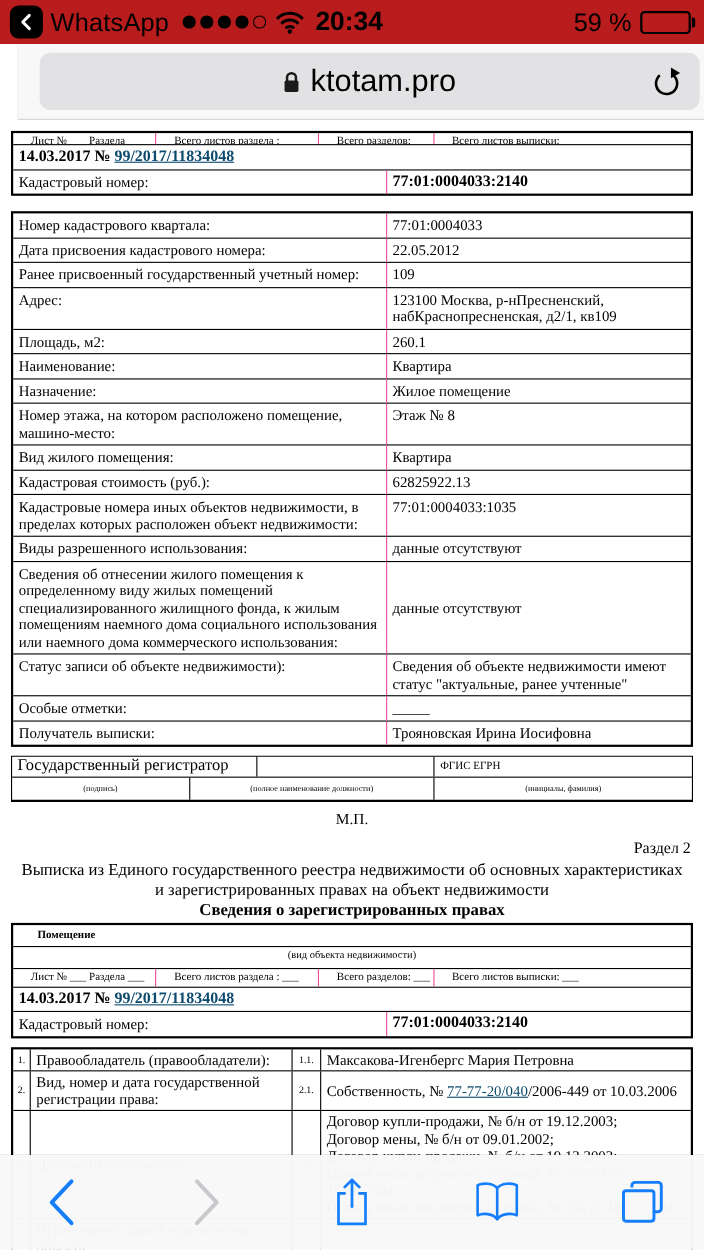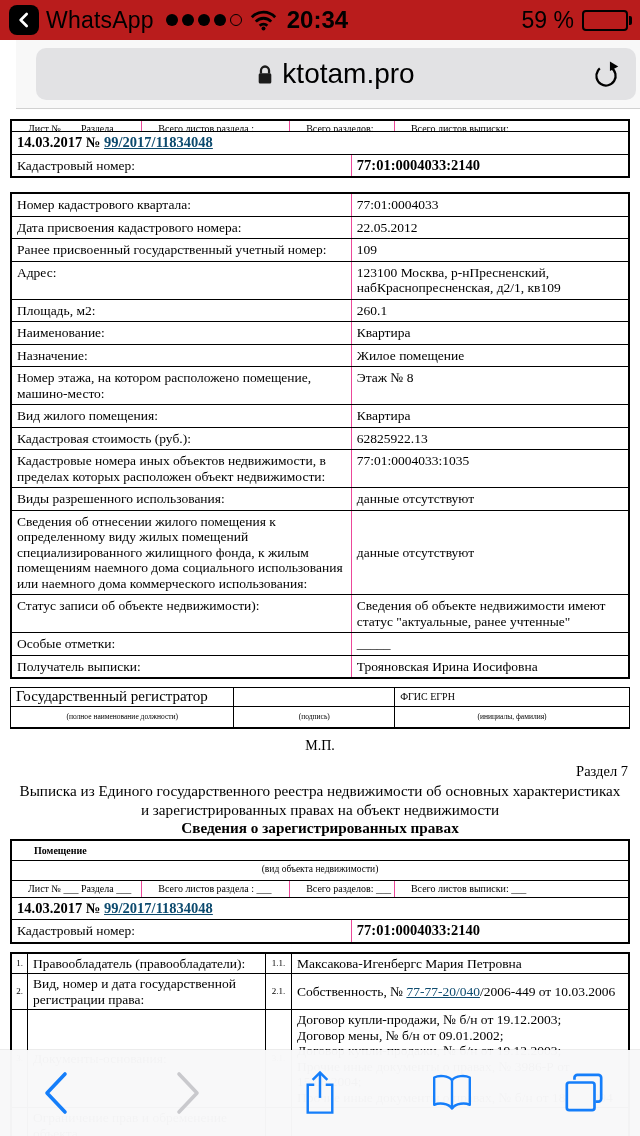--- a/index.html
+++ b/index.html
@@ -246,29 +246,29 @@
 
   <div class="gap8"></div>
 
   <div class="reg-tbl">
     <div class="reg-row">
       <div class="reg-cell rc1 reg-title">Государственный регистратор</div>
       <div class="reg-cell rc2"></div>
       <div class="reg-cell rc3 reg-fgis">ФГИС ЕГРН</div>
     </div>
     <div class="reg-row subs">
+      <div class="reg-cell rc2 reg-sub">(подпись)</div>
       <div class="reg-cell rc1 reg-sub">(полное наименование должности)</div>
-      <div class="reg-cell rc2 reg-sub">(подпись)</div>
       <div class="reg-cell rc3 reg-sub">(инициалы, фамилия)</div>
     </div>
   </div>
 
   <div class="mp">М.П.</div>
 
-  <div class="sec-label">Раздел 7</div>
+  <div class="sec-label">Раздел 2</div>
   <div class="sec-title">Выписка из Единого государственного реестра недвижимости об основных характеристиках и зарегистрированных правах на объект недвижимости</div>
   <div class="sec-sub">Сведения о зарегистрированных правах</div>
 
   <div class="tbl">
     <div class="obj-row">Помещение</div>
     <div class="obj-sub">(вид объекта недвижимости)</div>
     <div class="sheet-row sheet-full">
       <div class="cell sc1">Лист № ___  Раздела ___</div>
       <div class="cell sc2">Всего листов раздела : ___</div>
       <div class="cell sc3">Всего разделов: ___</div>

